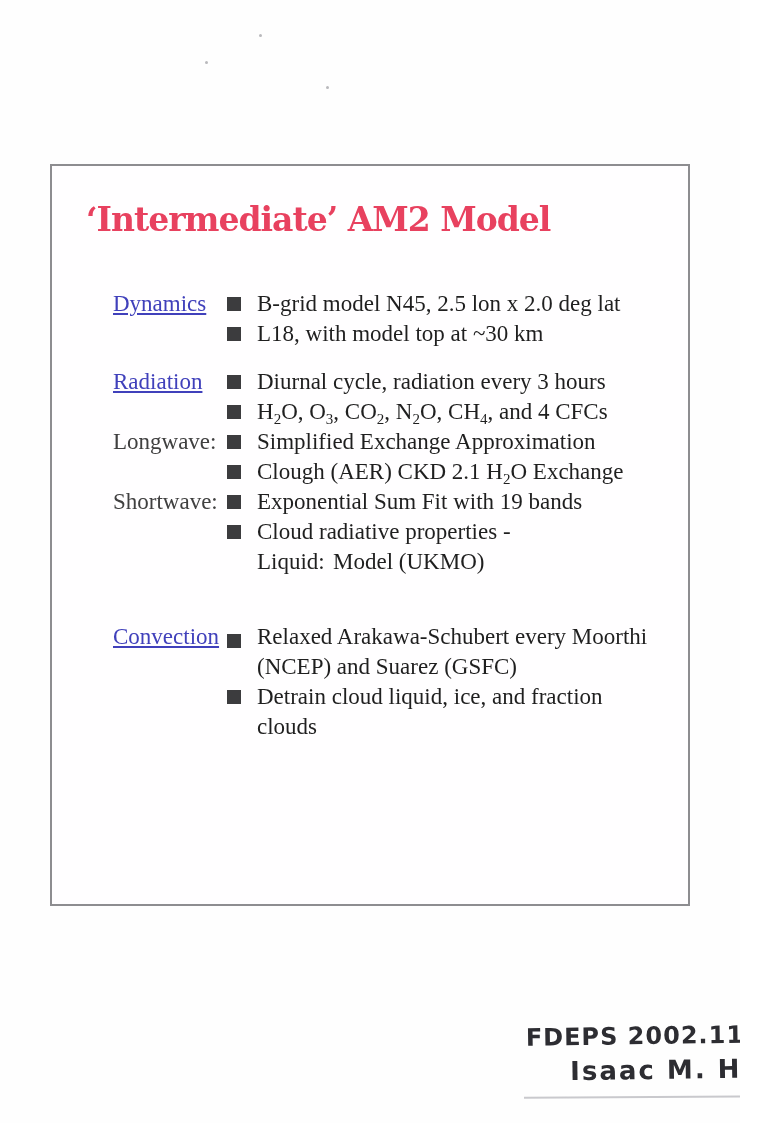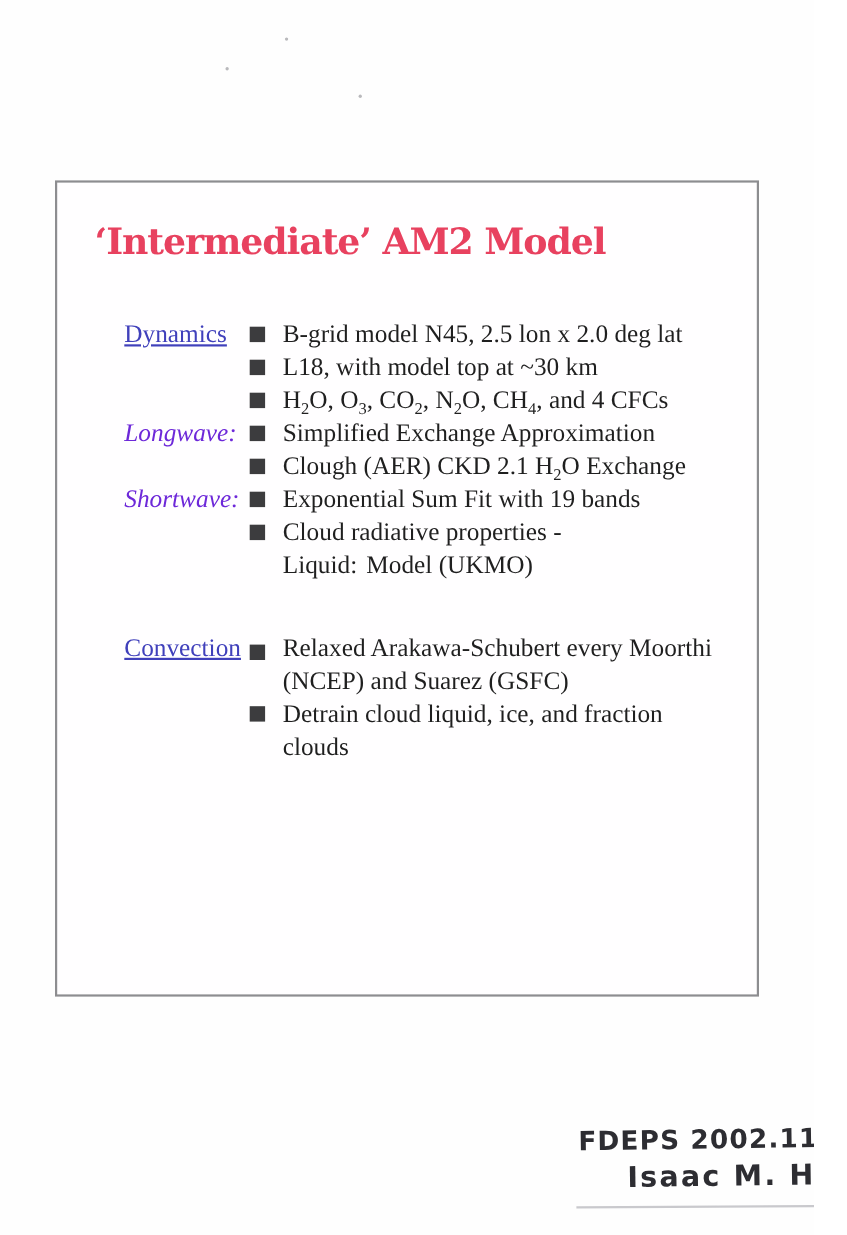--- a/index.html
+++ b/index.html
@@ -14,21 +14,21 @@
          letter-spacing:-1px;color:#e8415f;white-space:nowrap;}
   
   .content{position:absolute;left:28px;top:123px;width:600px;
            font-size:23px;line-height:30px;margin-left:33px;}
   .row{display:flex;height:30px;}
   .lbl{width:114px;flex:none;}
   .mk{width:30px;flex:none;}
   .sq{display:block;width:14px;height:14px;background:#3c3c3e;margin-top:8px;}
   .txt{flex:1;white-space:nowrap;}
   .link{color:#4040bb;text-decoration:underline;cursor:pointer;}
-  .ital{font-style:italic;color:#6d28d9;}
+  .ital{color:#404040;}
   .gap18{margin-top:18px;}
   .gap15{margin-top:15px;align-items:center;}
   .key{display:inline-block;width:76px;}
   .sb{font-size:15px;vertical-align:-5px;line-height:0;}
   
   .annot{position:absolute;left:526px;top:1022px;width:244px;
          font-family:"DejaVu Sans",sans-serif;font-weight:bold;color:#2d2d32;
          transform:rotate(-0.8deg);}
   .a1{font-size:24px;letter-spacing:1px;white-space:nowrap;}
   .a2{font-size:26px;letter-spacing:2px;white-space:nowrap;margin-top:5px;margin-left:44px;}
@@ -59,20 +59,27 @@
         <div class="txt">B-grid model N45, 2.5 lon x 2.0 deg lat</div>
       </div>
       <div class="row">
         <div class="lbl"></div>
         <div class="mk">
             <span class="sq"></span>
           </div>
         <div class="txt">L18, with model top at ~30 km</div>
       </div>
 
+      <div class="row gap18">
+        <div class="lbl"><span class="link">Radiation</span></div>
+        <div class="mk">
+            <span class="sq"></span>
+          </div>
+        <div class="txt">Diurnal cycle, radiation every 3 hours</div>
+      </div>
       <div class="row">
         <div class="lbl"></div>
         <div class="mk">
             <span class="sq"></span>
           </div>
         <div class="txt"><span>H</span><span class="sb">2</span><span>O, O</span><span class="sb">3</span><span>, CO</span><span class="sb">2</span><span>, N</span><span class="sb">2</span><span>O, CH</span><span class="sb">4</span><span>, and 4 CFCs</span></div>
       </div>
 
       <div class="row">
         <div class="lbl"><span class="ital">Longwave:</span></div>

